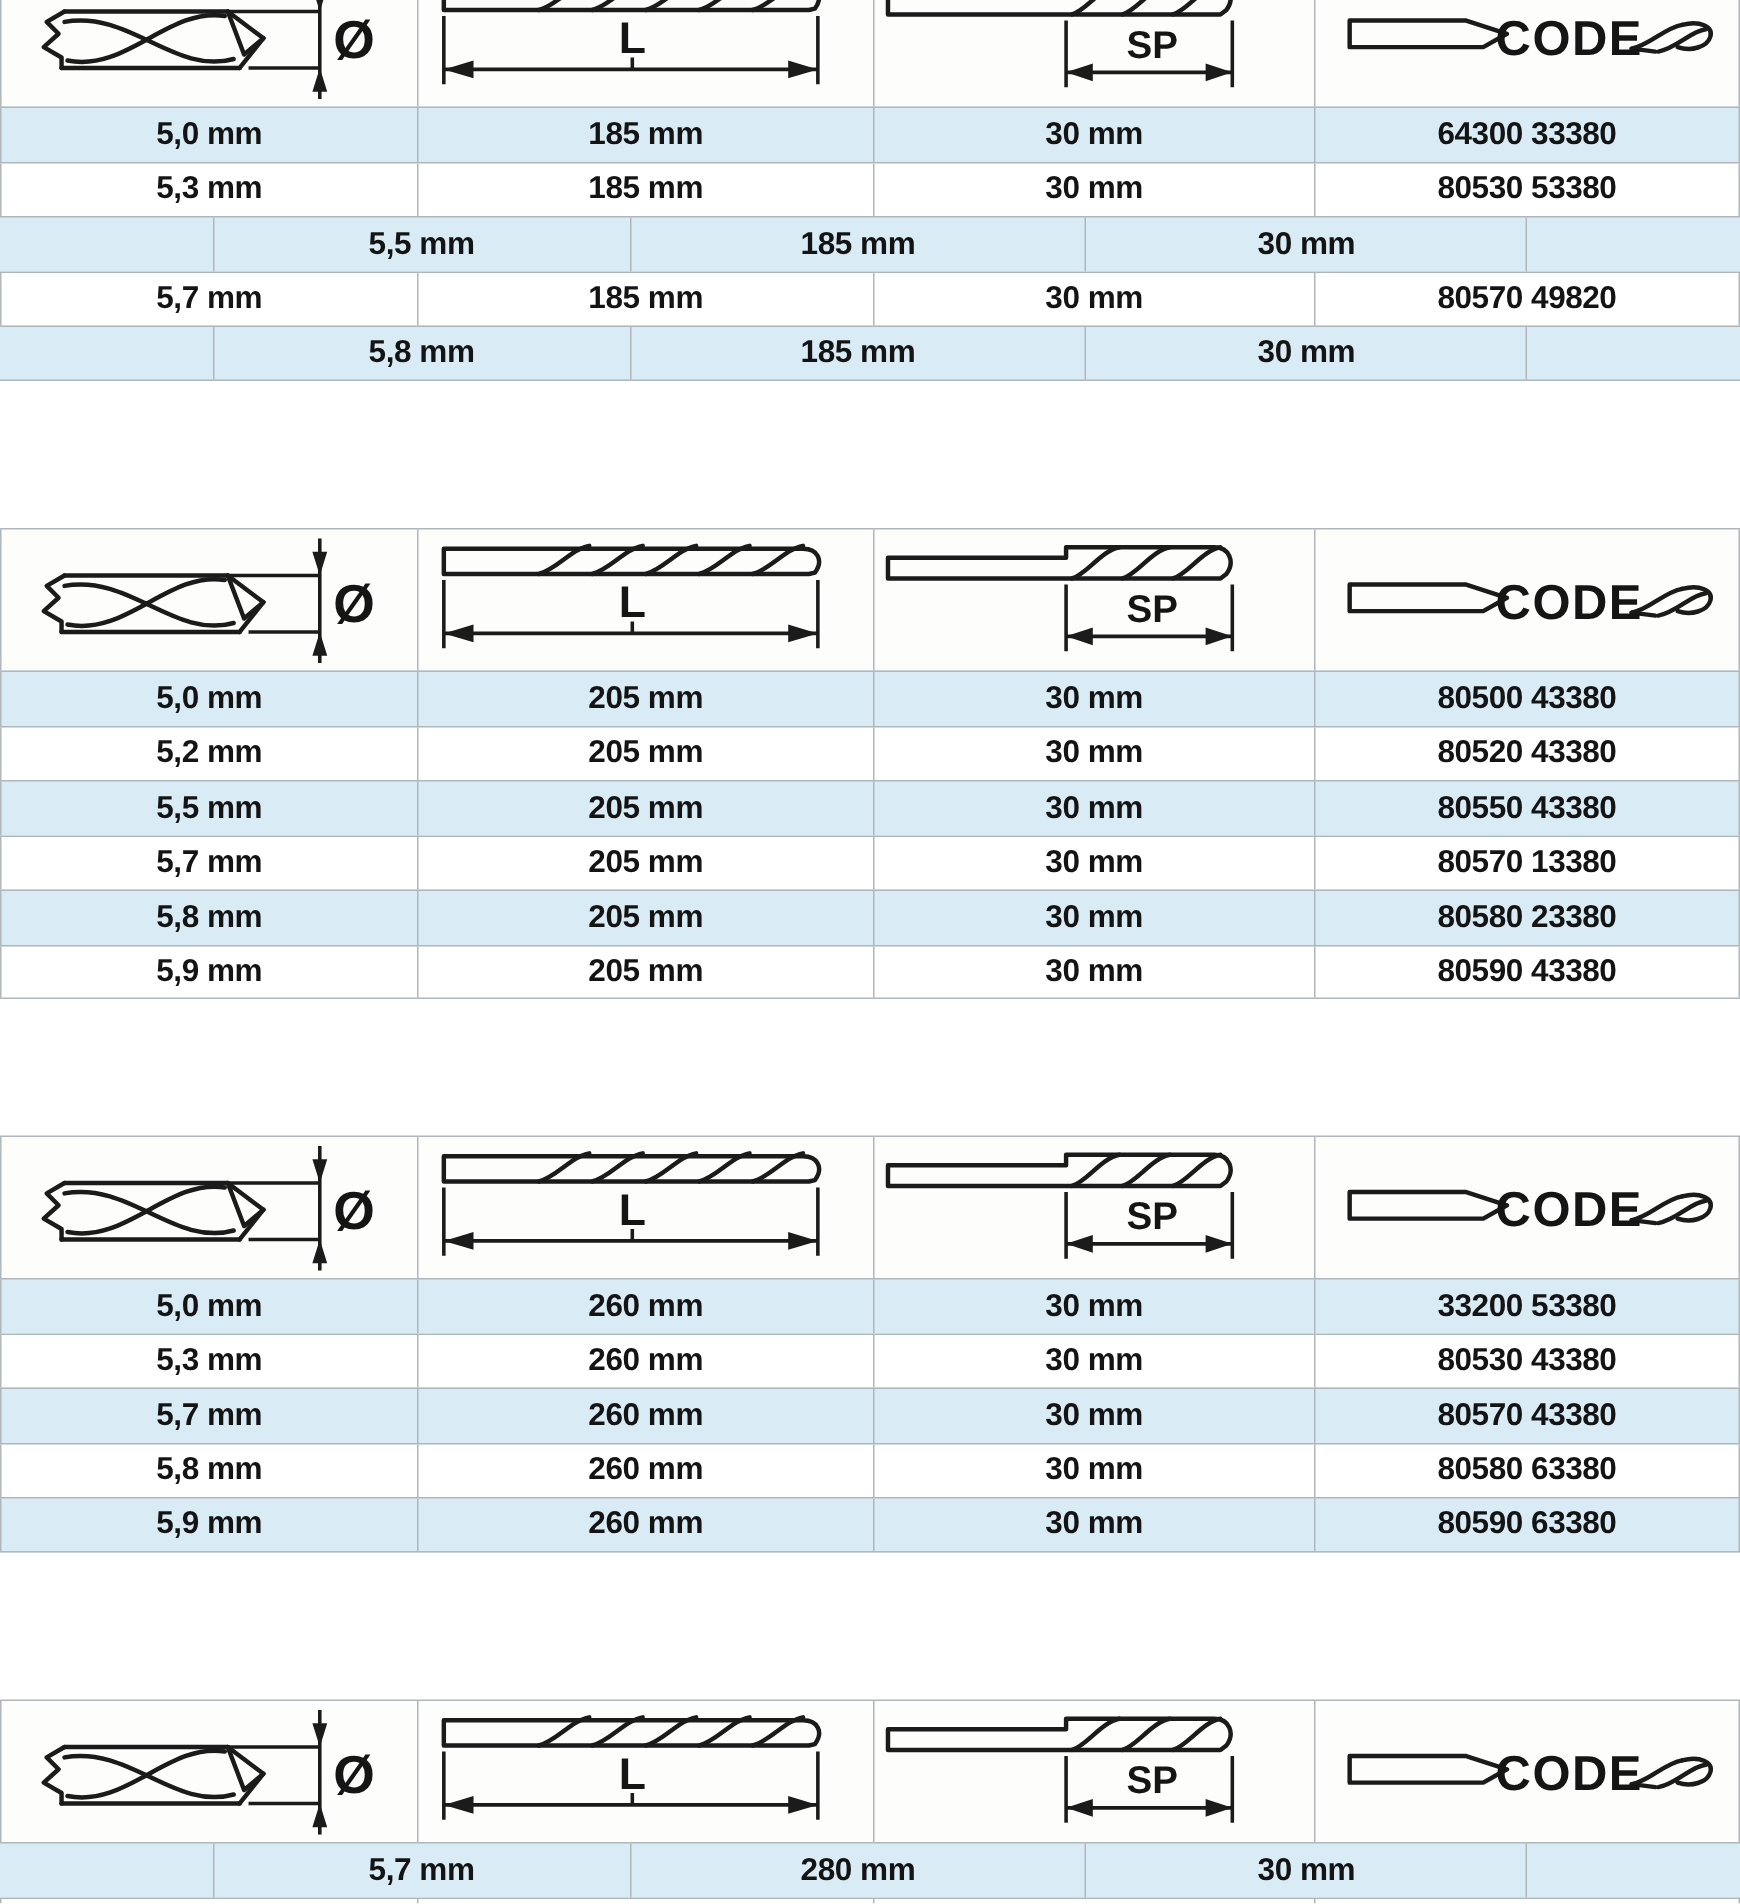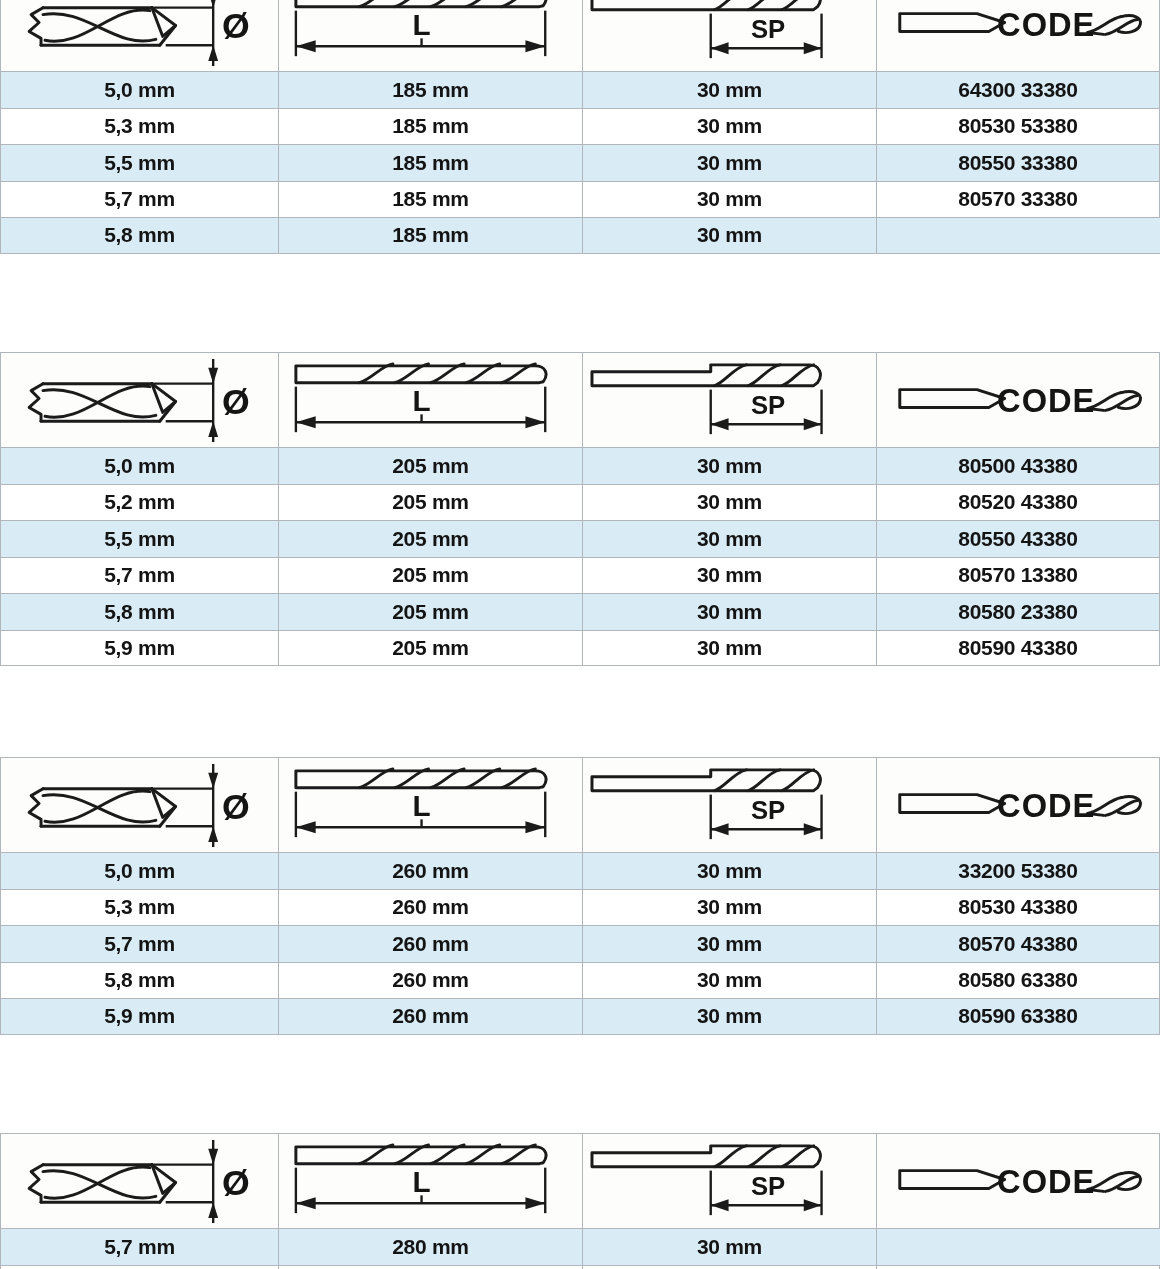--- a/index.html
+++ b/index.html
@@ -35,20 +35,21 @@
   }
   .hcell:first-child{border-left:1px solid var(--border);}
   .c0{width:24.05%;}
   .c1{width:26.2%;}
   .c2{width:25.35%;}
   .c3{width:24.4%;}
   .row{
     display:flex;height:36.5px;
     border-top:1px solid var(--border);
     background:var(--rowwhite);
+    justify-content:center;
   }
   .tbody .row:nth-child(odd){background:var(--stripe);}
   .tbody .row:last-child{border-bottom:1px solid var(--border);}
   .cell{
     display:flex;align-items:center;justify-content:center;
     border-right:1px solid var(--border);
     font-size:21px;font-weight:bold;
     letter-spacing:-0.3px;
     color:var(--ink);
     white-space:nowrap;
@@ -140,27 +141,26 @@
       <div class="row">
         <div class="cell c0">5,3 mm</div>
         <div class="cell c1">185 mm</div>
         <div class="cell c2">30 mm</div>
         <div class="cell c3">80530 53380</div>
       </div>
       <div class="row">
         <div class="cell c0">5,5 mm</div>
         <div class="cell c1">185 mm</div>
         <div class="cell c2">30 mm</div>
-        <div class="cell c3">80550 33380</div>
       </div>
       <div class="row">
         <div class="cell c0">5,7 mm</div>
         <div class="cell c1">185 mm</div>
         <div class="cell c2">30 mm</div>
-        <div class="cell c3">80570 33380</div>
+        <div class="cell c3">80570 49820</div>
       </div>
       <div class="row">
         <div class="cell c0">5,8 mm</div>
         <div class="cell c1">185 mm</div>
         <div class="cell c2">30 mm</div>
       </div>
     </div>
   </div>
 
   <div class="section sec1">

